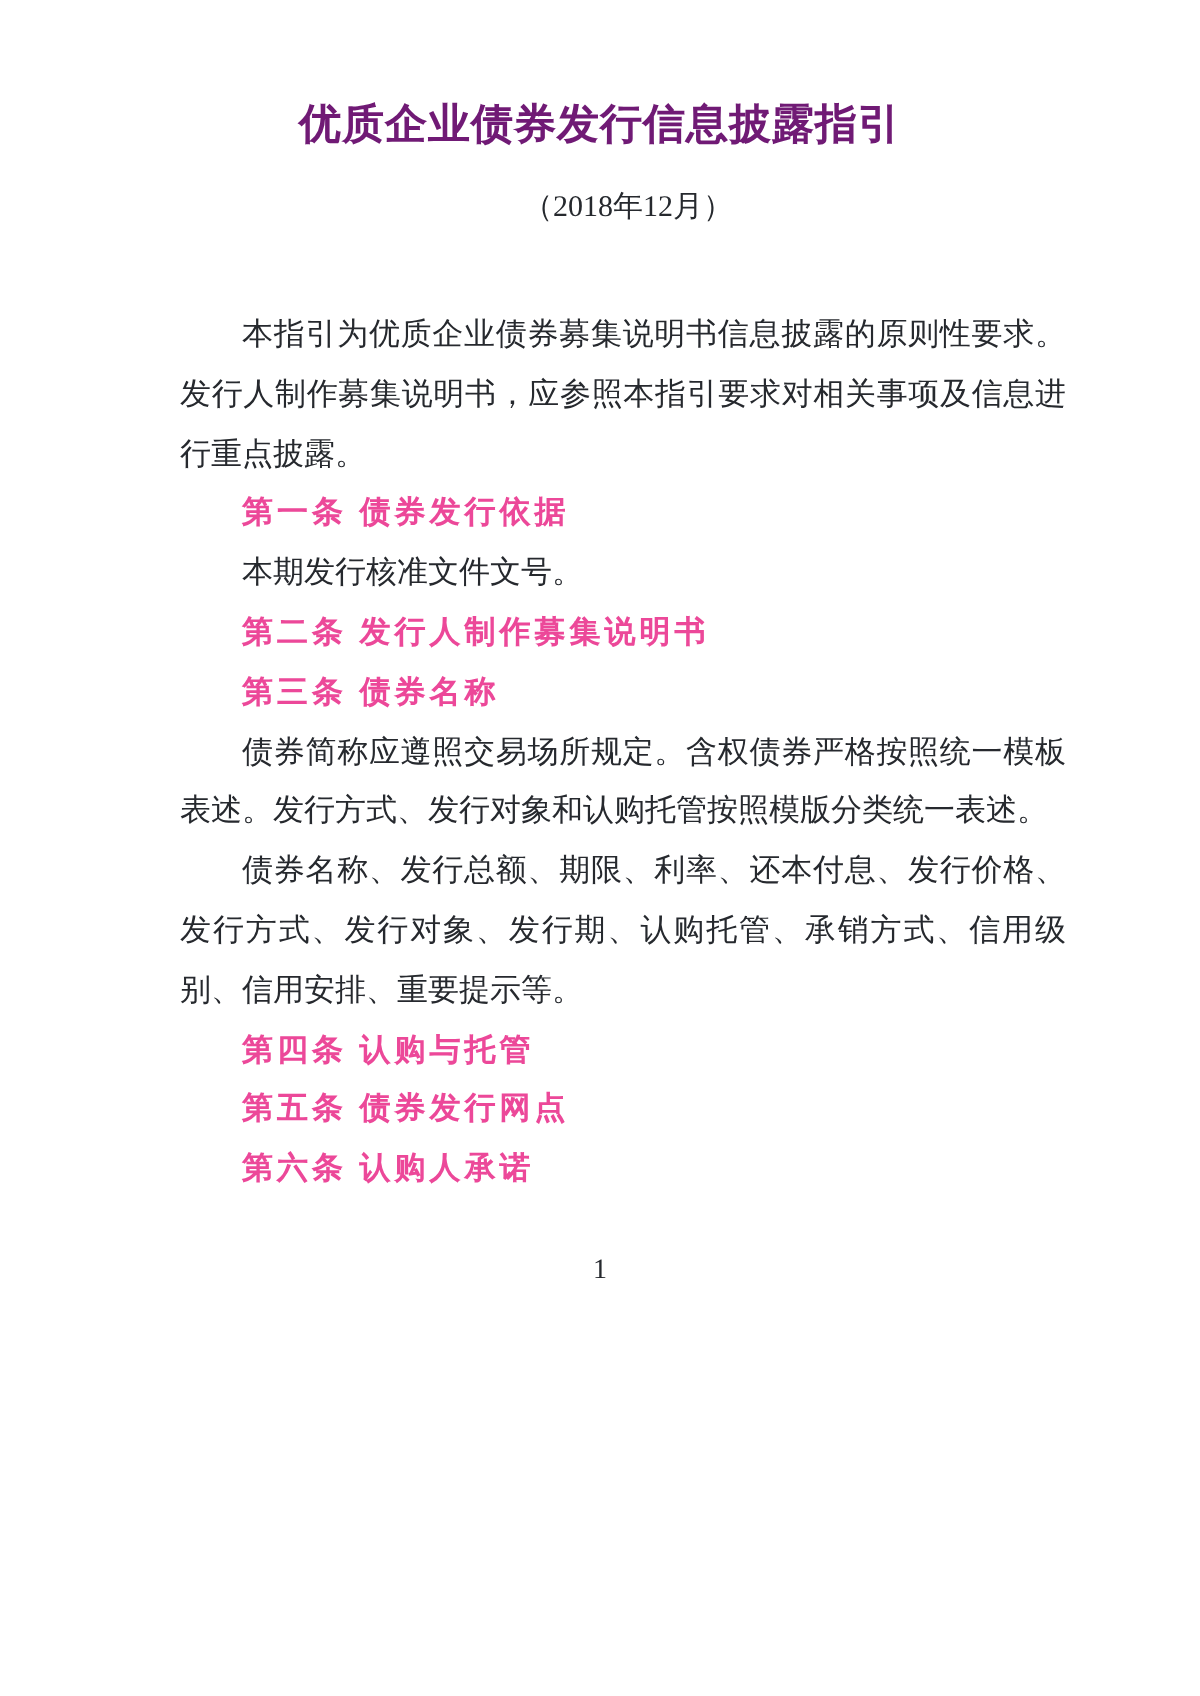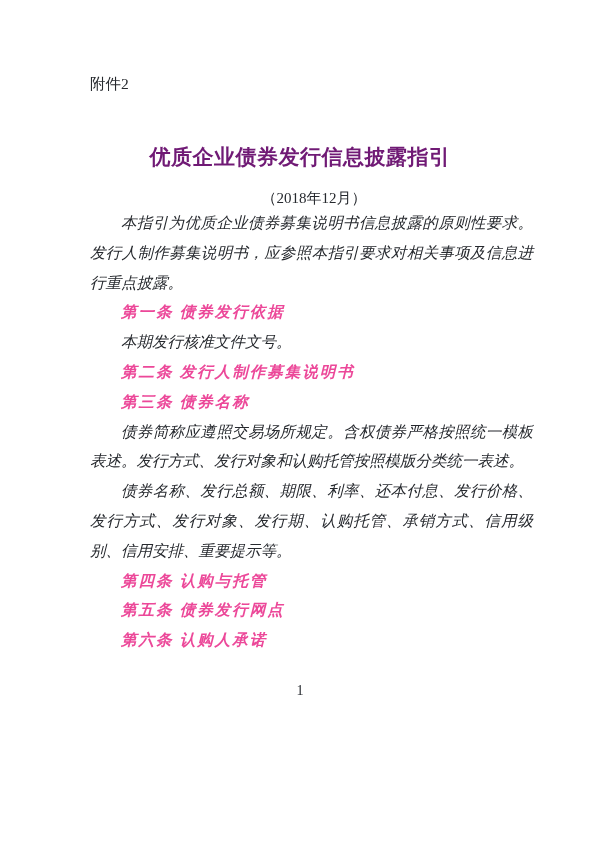--- a/index.html
+++ b/index.html
@@ -43,21 +43,21 @@
   .doc-date {
     margin-top: 18px;
     margin-left: -90px;
     margin-right: -67px;
     text-align: center;
     text-indent: 28px;
     font-size: 15px;
     line-height: 20px;
   }
   .doc-body {
-    font-style: italic;
+    margin-top: 39px;
   }
   .para {
     margin: 0;
     font-size: 15.5px;
     line-height: 29.8px;
     text-align: justify;
     text-indent: 2em;
     word-break: break-all;
   }
   .article-heading {
@@ -77,21 +77,20 @@
     text-align: center;
     font-size: 14px;
     line-height: 20px;
   }
 </style>
 </head>
 <body>
 
 <div class="page">
 
-  <div class="attachment-label">附件2</div>
 
   <div class="doc-title">优质企业债券发行信息披露指引</div>
 
   <div class="doc-date">（2018年12月）</div>
 
   <div class="doc-body">
 
     <p class="para">本指引为优质企业债券募集说明书信息披露的原则性要求。发行人制作募集说明书，应参照本指引要求对相关事项及信息进行重点披露。</p>
 
     <h3 class="article-heading">第一条 债券发行依据</h3>

